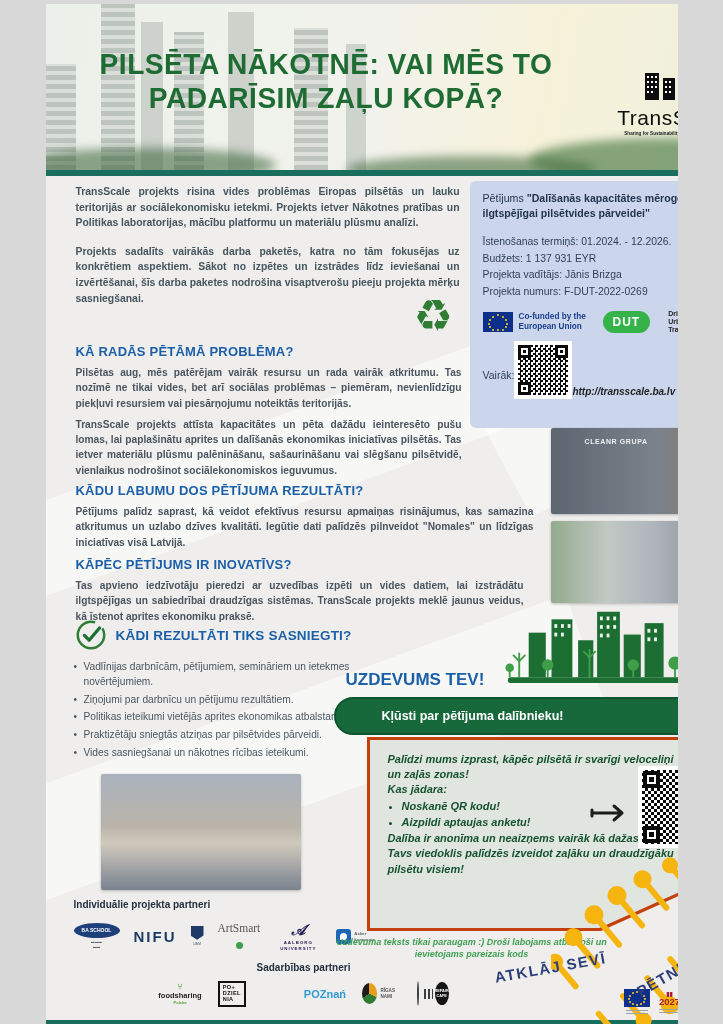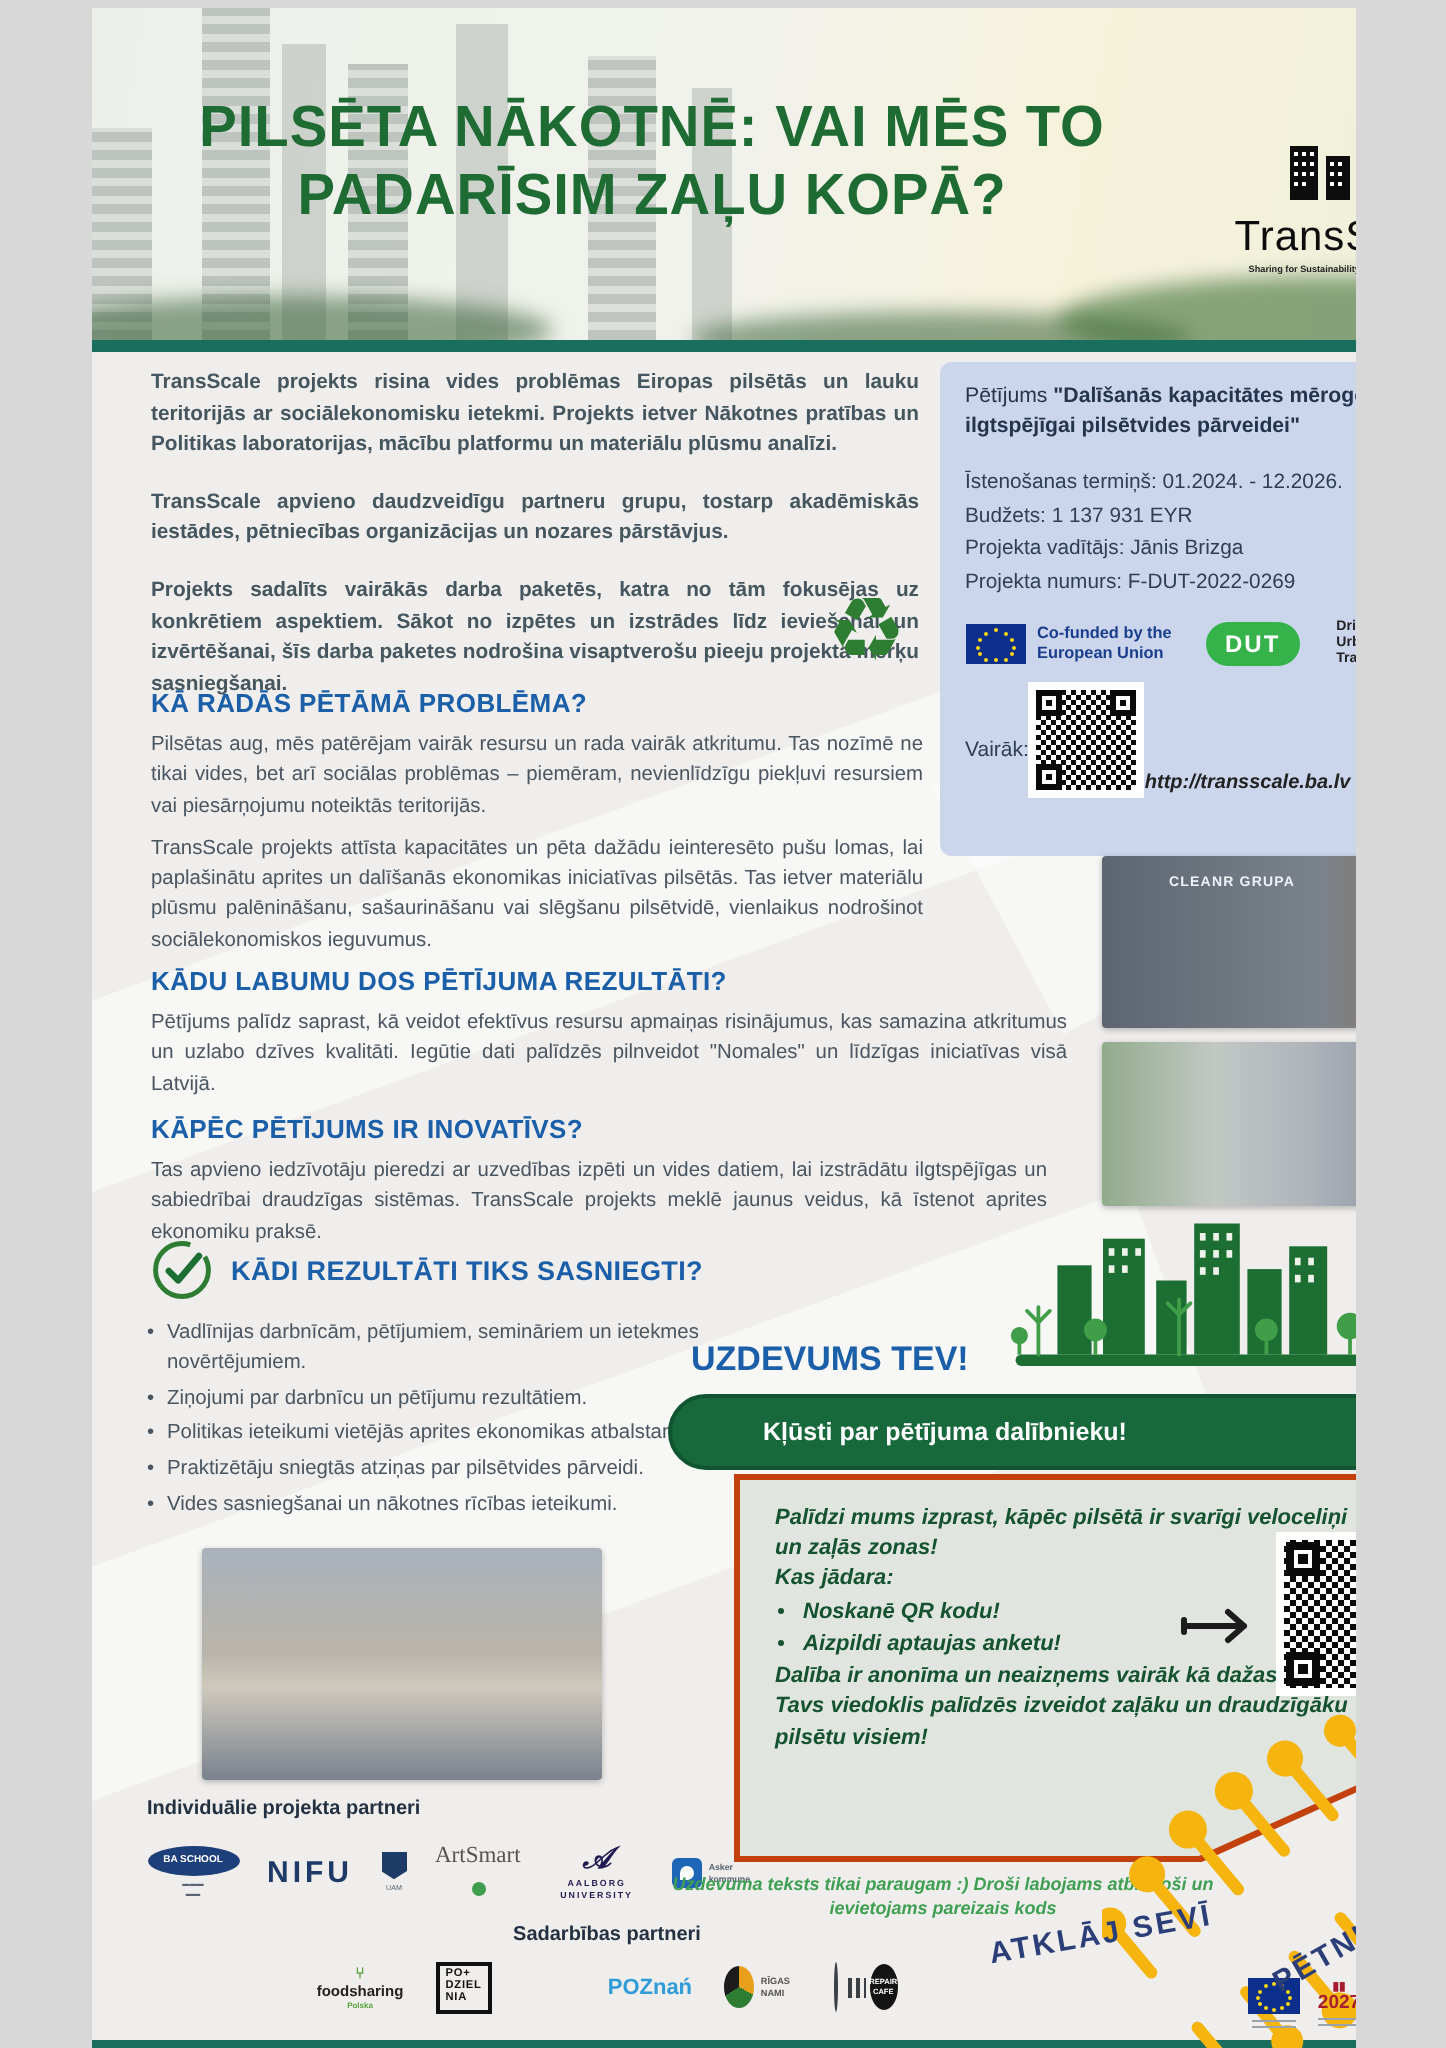--- a/index.html
+++ b/index.html
@@ -20,21 +20,21 @@
   .bar{position:absolute;left:0;width:723px;height:6px;background:#1a6e5e;}
 
   
   .ribbon{position:absolute;background:rgba(255,255,255,.5);transform:rotate(-20deg);z-index:0;}
 
   .blk{position:absolute;z-index:1;}
 
   
   .intro p{margin:0 0 13px 0;font-size:10.4px;font-weight:700;color:#46565f;line-height:1.5;text-align:justify;}
   .h-blue{margin:0 0 6px 0;font-size:13px;font-weight:800;color:#1b5fa9;letter-spacing:.2px;}
-  .body-txt{margin:0 0 6px 0;font-size:10.2px;font-weight:400;color:#4a5560;line-height:1.5;text-align:justify;}
+  .body-txt{margin:0 0 6px 0;font-size:10.2px;font-weight:700;color:#4a5560;line-height:1.5;text-align:justify;}
   .results-head{display:flex;align-items:center;gap:8px;margin-bottom:8px;}
   .results-head .h-blue{margin:0;font-size:13.5px;}
   ul.bullets{margin:0;padding:0;list-style:none;}
   ul.bullets li{font-size:10.2px;font-weight:500;color:#4a5560;line-height:1.45;margin-bottom:3px;padding-left:10px;position:relative;}
   ul.bullets li::before{content:"•";position:absolute;left:0;color:#4a5560;}
 
   
   .photo{position:absolute;border-radius:2px;box-shadow:0 1px 3px rgba(0,0,0,.25);overflow:hidden;z-index:1;}
   .ph-meet1{background:linear-gradient(180deg,#a9b2bc 0%,#b9b4aa 45%,#cfc9bd 60%,#79828e 100%);}
   .ph-cleanr{background:linear-gradient(90deg,#5d6670 0%,#7a828c 52%,#8c7a5f 78%,#6f6b62 100%);}
@@ -193,21 +193,20 @@
     </div>
   </div>
   <div class="bar" style="top:166px;"></div>
 
   <div class="ribbon" style="left:-120px;top:430px;width:620px;height:90px;"></div>
   <div class="ribbon" style="left:-160px;top:710px;width:720px;height:110px;"></div>
   <div class="ribbon" style="left:420px;top:250px;width:560px;height:140px;transform:rotate(-28deg);"></div>
 
   <div class="blk intro" style="left:30px;top:180px;width:384px;">
     <p>TransScale projekts risina vides problēmas Eiropas pilsētās un lauku teritorijās ar sociālekonomisku ietekmi. Projekts ietver Nākotnes pratības un Politikas laboratorijas, mācību platformu un materiālu plūsmu analīzi.</p>
-    <p>TransScale apvieno daudzveidīgu partneru grupu, tostarp akadēmiskās iestādes, pētniecības organizācijas un nozares pārstāvjus.</p>
     <p>Projekts sadalīts vairākās darba paketēs, katra no tām fokusējas uz konkrētiem aspektiem. Sākot no izpētes un izstrādes līdz ieviešanai un izvērtēšanai, šīs darba paketes nodrošina visaptverošu pieeju projekta mērķu sasniegšanai.</p>
   </div>
   <div class="gears">♻</div>
 
   <div class="blk" style="left:30px;top:340px;width:386px;">
     <p class="h-blue">KĀ RADĀS PĒTĀMĀ PROBLĒMA?</p>
     <p class="body-txt">Pilsētas aug, mēs patērējam vairāk resursu un rada vairāk atkritumu. Tas nozīmē ne tikai vides, bet arī sociālas problēmas – piemēram, nevienlīdzīgu piekļuvi resursiem vai piesārņojumu noteiktās teritorijās.</p>
     <p class="body-txt">TransScale projekts attīsta kapacitātes un pēta dažādu ieinteresēto pušu lomas, lai paplašinātu aprites un dalīšanās ekonomikas iniciatīvas pilsētās. Tas ietver materiālu plūsmu palēnināšanu, sašaurināšanu vai slēgšanu pilsētvidē, vienlaikus nodrošinot sociālekonomiskos ieguvumus.</p>
   </div>
 

